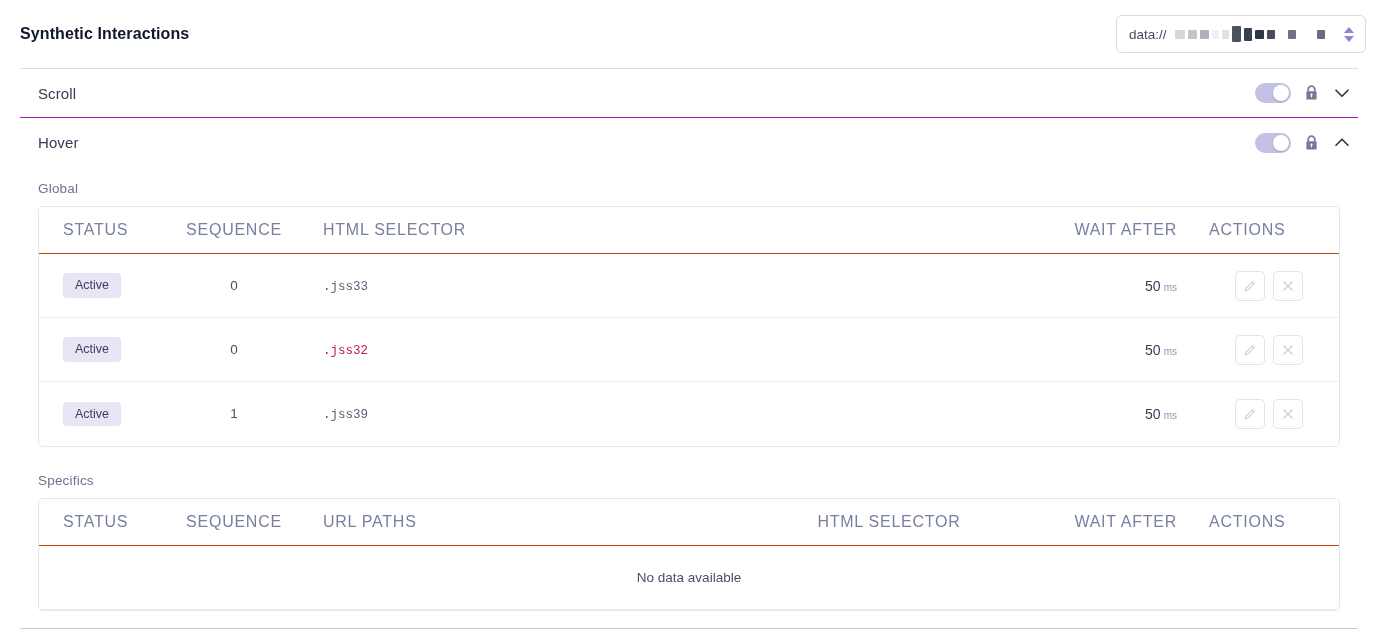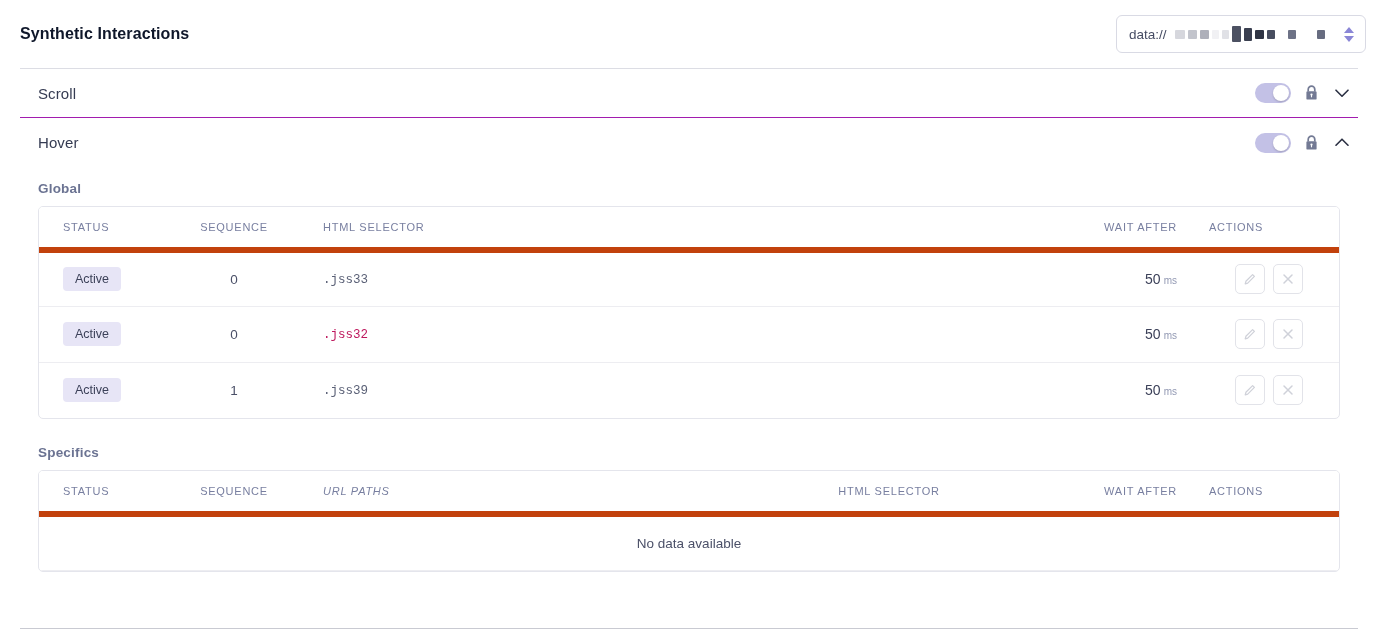--- a/index.html
+++ b/index.html
@@ -133,62 +133,62 @@
     width: 20px; height: 20px;
     display: flex; align-items: center; justify-content: center;
     flex: none;
   }
   .chev svg { display: block; }
 
   
   .panel-body { padding: 8px 20px 0 20px; }
   .section-label {
     font-size: 13.5px;
-    font-weight: 700;
+    font-weight: 400;
     color: #6b7392;
     margin: 6px 0 10px 18px;
     letter-spacing: 0.2px;
   }
 
   .table-card {
     border: 1px solid #e4e5ec;
     border-radius: 5px;
     background: #ffffff;
     margin: 0 18px 0 18px;
     overflow: hidden;
   }
   table.tbl {
     width: 100%;
     border-collapse: collapse;
     table-layout: fixed;
   }
   table.tbl th {
-    font-size: 11px;
+    font-size: 16px;
     font-weight: 400;
     color: #787fa0;
     letter-spacing: 0.75px;
     padding: 14px 10px;
     text-align: left;
     background: #ffffff;
-    border-bottom: 6px solid #c2410c;
+    border-bottom: 1px solid #c2410c;
   }
   table.tbl td {
     font-size: 13.5px;
     color: #4b5068;
     padding: 10px 10px;
     border-bottom: 1px solid #ededf1;
     vertical-align: middle;
-    height: 56px;
+    height: 64px;
   }
   table.tbl tr.last-row td { border-bottom: none; }
 
   .c-status  { width: 130px; padding-left: 24px !important; }
   .c-seq     { width: 130px; text-align: center !important; }
   .c-sel     { width: auto; padding-left: 24px !important; }
-  .c-url     { width: auto; padding-left: 24px !important; font-style: italic; }
+  .c-url     { width: auto; padding-left: 24px !important; }
   .c-selr    { width: 300px; text-align: center !important; }
   .c-wait    { width: 160px; text-align: right !important; padding-right: 22px !important; }
   .c-act     { width: 140px; text-align: right; }
 
   .badge {
     display: inline-block;
     background: #e7e5f6;
     color: #3c4159;
     font-size: 12.5px;
     font-weight: 500;

